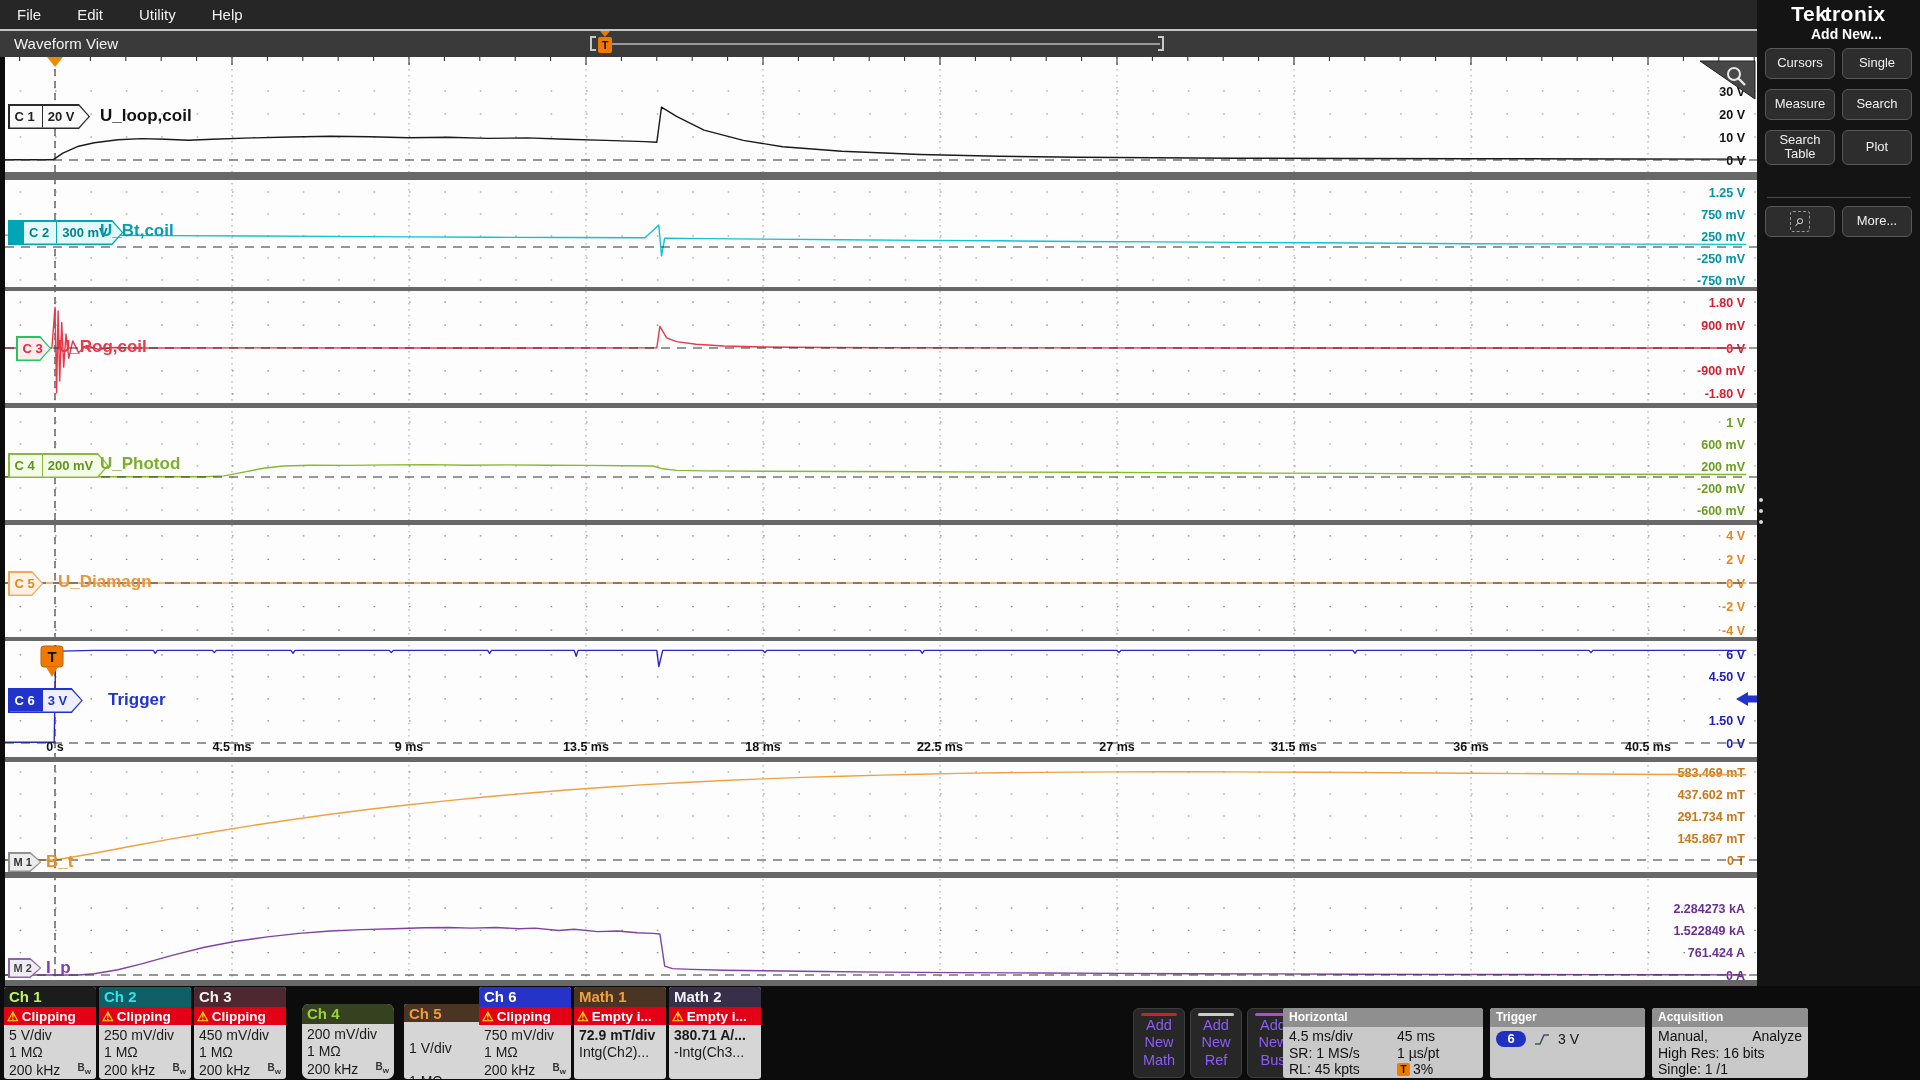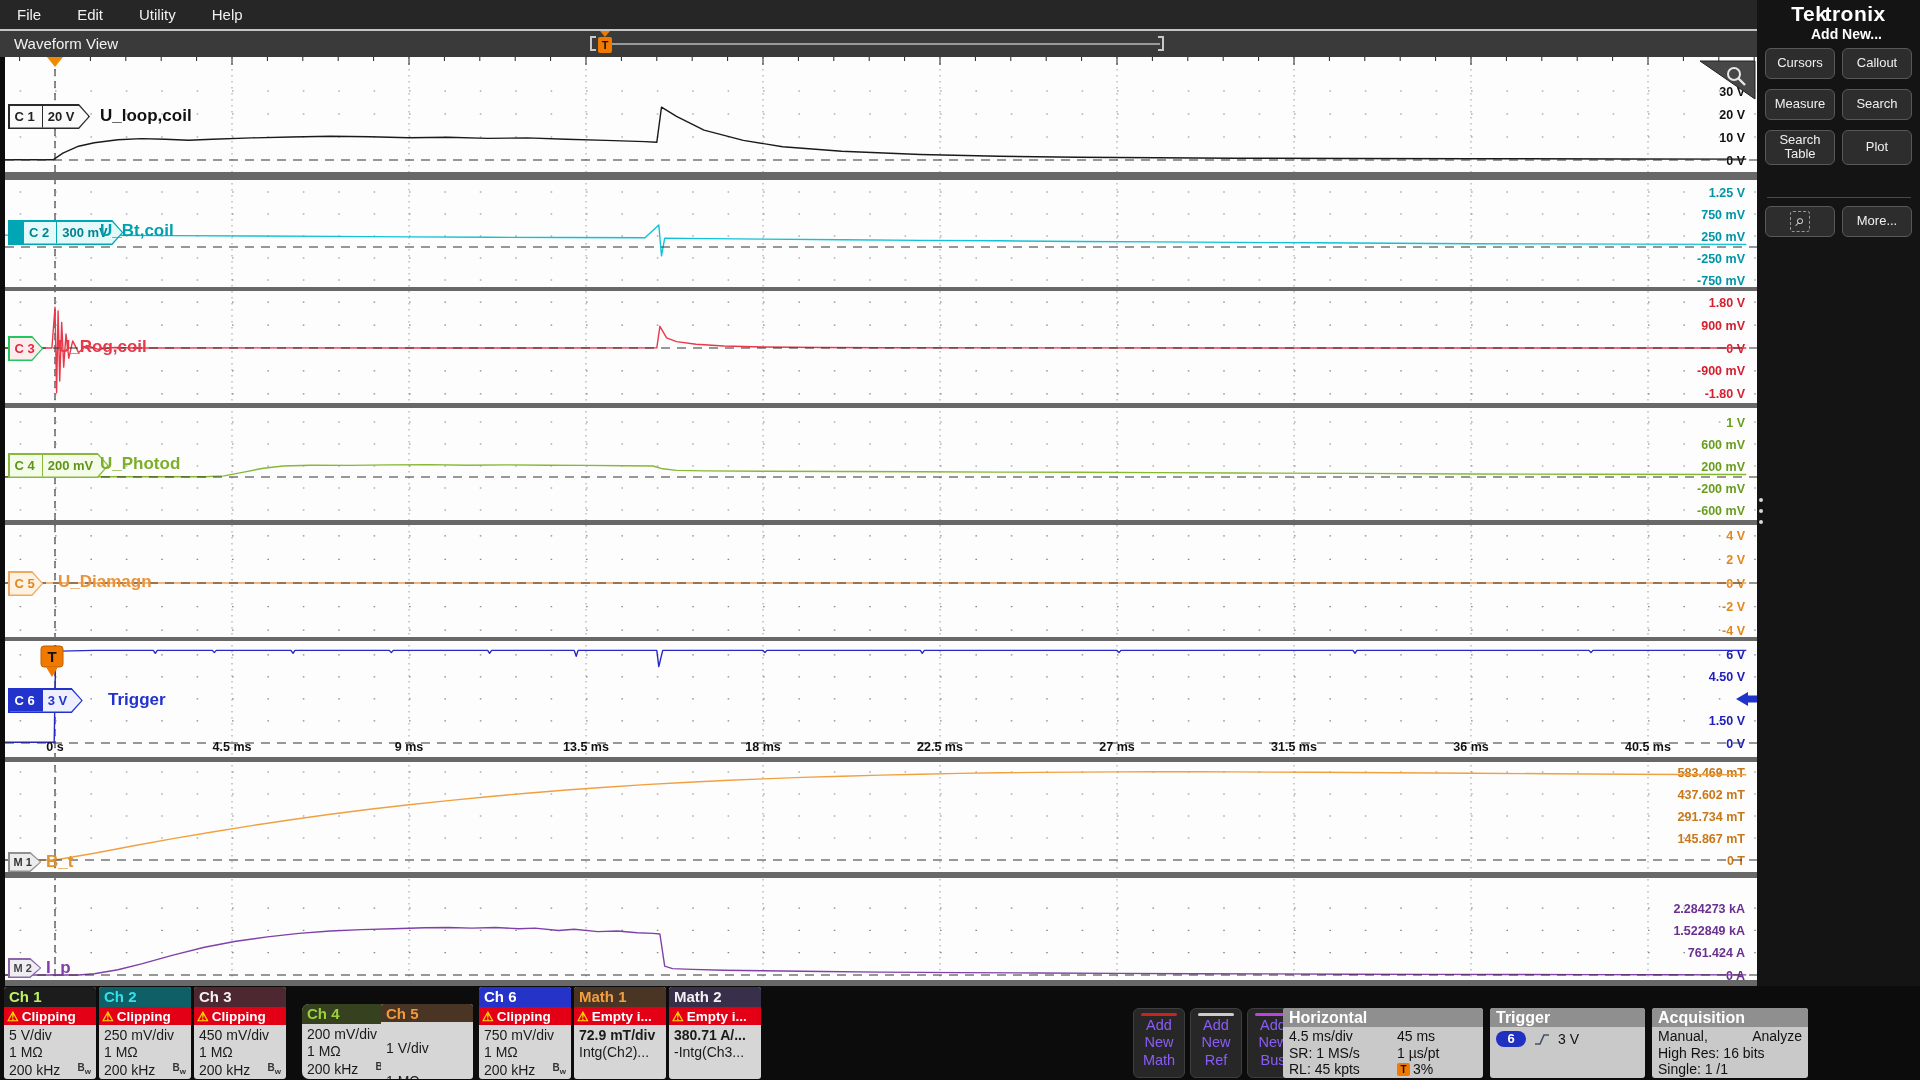--- a/index.html
+++ b/index.html
@@ -70,21 +70,21 @@
   .ch-row.b { font-weight:bold; }
   .bw { position:absolute; right:5px; top:2px; font-size:10px; font-weight:bold; color:#333; }
   .bw sub { font-size:8px; }
 
   .addbtn { position:absolute; top:22px; width:52px; height:70px; background:#272727; border:1px solid #3e3e3e;
             border-radius:6px; color:#8b5cf6; font-size:14.5px; text-align:center; line-height:1.2;
             display:flex; flex-direction:column; align-items:center; justify-content:center; }
   .addbtn .accent { position:absolute; top:4px; left:7px; right:7px; height:3px; border-radius:2px; }
 
   .panel { position:absolute; top:22px; height:70px; background:#c9c9c9; border-radius:3px; overflow:hidden; }
-  .panel-head { height:19px; background:#8f8f8f; color:#fff; font-size:16px; font-weight:bold; padding:0 0 0 6px; line-height:19px; }
+  .panel-head { height:19px; background:#8f8f8f; color:#fff; font-size:12px; font-weight:bold; padding:0 0 0 6px; line-height:19px; }
   .panel-body { padding:1px 6px; font-size:14px; color:#111; }
   .hrow { display:flex; height:16.5px; line-height:16.5px; }
   .hrow .c1 { width:108px; } .hrow .c2 { flex:1; display:flex; align-items:center; gap:3px; }
   .ticon { display:inline-block; width:13px; height:13px; background:#f07a00; color:#111; border-radius:2px;
            font-size:10px; font-weight:bold; text-align:center; line-height:13px; }
   #trig-pill { display:inline-block; width:30px; height:16px; background:#2030c0; border-radius:8px;
                color:#fff; font-size:13px; font-weight:bold; text-align:center; line-height:16px; }
   .acq-r1 { display:flex; justify-content:space-between; height:16.5px; line-height:16.5px; }
 </style>
 </head>
@@ -320,21 +320,21 @@
         </div>
       </div>
       <div class="chlabel" style="left: 100px; top: 106px; color: rgb(17, 17, 17);">U_loop,coil</div>
       <div class="tagshell" style="left: 8px; top: 220px; background: rgb(0, 166, 180); pointer-events: auto; padding-left: 16px;">
         <div class="tagface" style="background: rgb(228, 250, 250); color: rgb(0, 130, 143);">
           <span class="tagcell">C 2</span>
           <span class="tagcell" style="border-left: 1.5px solid rgb(0, 166, 180);">300 mV</span>
         </div>
       </div>
       <div class="chlabel" style="left: 100px; top: 221px; color: rgb(0, 160, 176);">U_Bt,coil</div>
-      <div class="tagshell" style="left: 8px; top: 336px; background: #22c55e; pointer-events: auto;">
+      <div class="tagshell" style="left: 16px; top: 336px; background: #22c55e; pointer-events: auto;">
         <div class="tagface" style="background: rgb(253, 236, 238); color: rgb(224, 42, 60);">
           <span class="tagcell">C 3</span>
         </div>
       </div>
       <div class="chlabel" style="left: 58px; top: 337px; color: rgb(232, 56, 74);">U_Rog,coil</div>
       <div class="tagshell" style="left: 8px; top: 453px; background: rgb(138, 184, 60); pointer-events: auto;">
         <div class="tagface" style="background: rgb(244, 251, 232); color: rgb(95, 148, 24);">
           <span class="tagcell">C 4</span>
           <span class="tagcell" style="border-left: 1.5px solid rgb(138, 184, 60);">200 mV</span>
         </div>
@@ -365,21 +365,21 @@
         </div>
       </div>
       <div class="chlabel" style="left: 46px; top: 958px; color: rgb(128, 64, 168);">I_p</div>
     </div>
 
   <div id="sidebar">
     <div id="logo">Te<span class="k">k</span><span class="slash" style="margin-left:-3px"></span>tronix</div>
     <div id="addnew-title">Add New...</div>
     <div id="side-buttons">
         <div class="side-btn">Cursors</div>
-        <div class="side-btn">Callout</div>
+        <div class="side-btn">Single</div>
         <div class="side-btn">Measure</div>
         <div class="side-btn">Search</div>
         <div class="side-btn">Search Table</div>
         <div class="side-btn">Plot</div>
       </div>
     <div id="side-divider"></div>
     <div id="side-bottom">
       <div class="side-btn">
         <span class="zoomsel-glyph">⌕</span>
       </div>
@@ -414,21 +414,21 @@
           <div class="ch-row">450 mV/div</div>
           <div class="ch-row">1 MΩ</div>
           <div class="ch-row">200 kHz<span class="bw">B<sub>w</sub></span></div>
         </div>
         <div class="ch-card short" style="left: 302px; border-radius: 7px;">
           <div class="ch-head" style="background: rgb(53, 65, 31); color: rgb(158, 210, 60);">Ch 4</div>
           <div class="ch-row">200 mV/div</div>
           <div class="ch-row">1 MΩ</div>
           <div class="ch-row">200 kHz<span class="bw">B<sub>w</sub></span></div>
         </div>
-        <div class="ch-card short" style="left: 381px; gap: 16px;">
+        <div class="ch-card short" style="left: 404px; gap: 16px;">
           <div class="ch-head" style="background: rgb(74, 52, 35); color: rgb(240, 155, 60);">Ch 5</div>
           <div class="ch-row">1 V/div</div>
           <div class="ch-row">1 MΩ</div>
           <div class="ch-row">200 kHz<span class="bw">B<sub>w</sub></span></div>
         </div>
         <div class="ch-card" style="left: 479px;">
           <div class="ch-head" style="background: rgb(38, 51, 200); color: rgb(255, 255, 255);">Ch 6</div>
           <div class="ch-warn"><span class="tri">⚠</span>Clipping</div>
           <div class="ch-row">750 mV/div</div>
           <div class="ch-row">1 MΩ</div>

